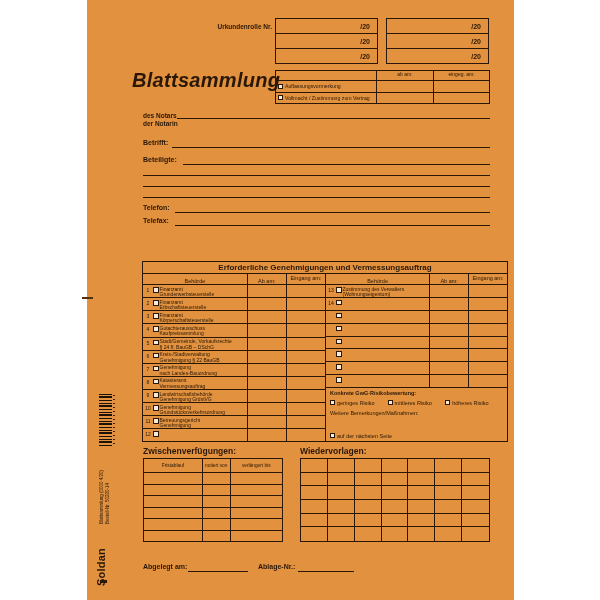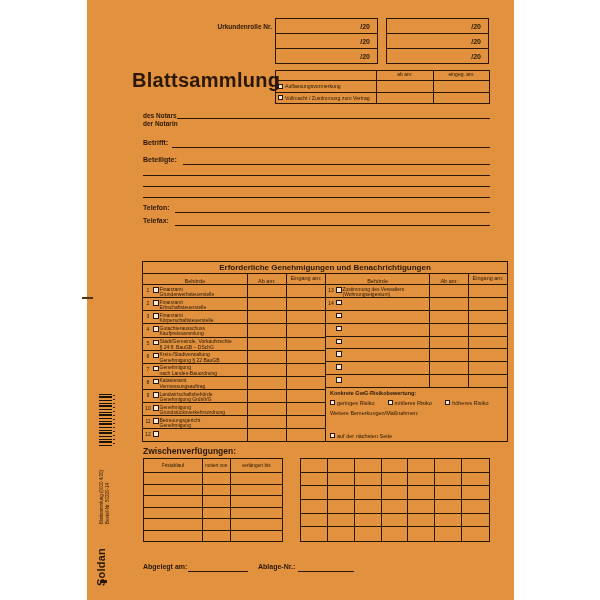--- a/index.html
+++ b/index.html
@@ -25,21 +25,21 @@
   
   .vm-table{position:absolute;left:188px;top:70px;width:215px;height:34px;border:1.5px solid var(--ink);display:flex;flex-direction:column;font-size:5.2px;}
   .vm-head{height:9px;display:flex;text-align:center;font-size:5px;}
   .vm-row{flex:1;display:flex;border-top:1px solid var(--ink);}
   .vm-c1{width:100px;display:flex;align-items:center;gap:2px;padding-left:2px;}
   .vm-c2{width:57px;border-left:1px solid var(--ink);}
   .vm-c3{flex:1;border-left:1px solid var(--ink);}
   .vm-head .vm-c1{border:none;}
   .vm-table .cb{width:5px;height:5px;}
 
-  .page-title{position:absolute;left:45px;top:69px;font-size:20px;font-weight:bold;letter-spacing:.3px;}
+  .page-title{position:absolute;left:45px;top:69px;font-size:20px;font-weight:bold;letter-spacing:.3px;font-style:italic;}
 
   .notar{position:absolute;left:56px;top:112px;font-size:6.5px;font-weight:bold;line-height:7.5px;}
 
   .flabel{position:absolute;font-size:7px;font-weight:bold;}
 
   
   .ap-table{position:absolute;left:55px;top:261px;width:366px;height:181px;border:1.5px solid var(--ink);display:flex;flex-direction:column;}
   .ap-title{height:12px;line-height:12px;text-align:center;font-weight:bold;font-size:8px;border-bottom:1px solid var(--ink);}
   .ap-head{height:15px;display:flex;border-bottom:1px solid var(--ink);font-size:5.5px;text-align:center;}
   .ap-head-half{width:50%;display:flex;}
@@ -148,21 +148,21 @@
     <div class="rule" style="left:96px;top:164px;width:307px;"></div>
     <div class="rule" style="left:56px;top:175px;width:347px;"></div>
     <div class="rule" style="left:56px;top:186px;width:347px;"></div>
     <div class="rule" style="left:56px;top:197px;width:347px;"></div>
     <div class="flabel" style="left:56px;top:204px;">Telefon:</div>
     <div class="rule" style="left:88px;top:212px;width:315px;"></div>
     <div class="flabel" style="left:56px;top:217px;">Telefax:</div>
     <div class="rule" style="left:88px;top:225px;width:315px;"></div>
 
     <div class="ap-table">
-      <div class="ap-title">Erforderliche Genehmigungen und Benachrichtigungen</div>
+      <div class="ap-title">Erforderliche Genehmigungen und Vermessungsauftrag</div>
       <div class="ap-head">
         <div class="ap-head-half">
           <div class="h-beh">Behörde</div>
           <div class="h-ab">Ab am:</div>
           <div class="h-ein">Eingang am:</div>
         </div>
         <div class="ap-head-half">
           <div class="h-beh">Behörde</div>
           <div class="h-ab">Ab am:</div>
           <div class="h-ein">Eingang am:</div>
@@ -409,20 +409,21 @@
             <div class="zv-c1"></div>
             <div class="zv-c2"></div>
             <div class="zv-c3"></div>
           </div><div class="zv-row">
             <div class="zv-c1"></div>
             <div class="zv-c2"></div>
             <div class="zv-c3"></div>
           </div></div>
     </div>
 
+    <div class="sec-heading" style="left:213px;top:446px;width:190px;">Wiedervorlagen:</div>
     <div class="wv-grid" id="wv-grid">
         <div class="wv-cell"></div>
         <div class="wv-cell"></div>
         <div class="wv-cell"></div>
         <div class="wv-cell"></div>
         <div class="wv-cell"></div>
         <div class="wv-cell"></div>
         <div class="wv-cell"></div>
         <div class="wv-cell"></div>
         <div class="wv-cell"></div>

